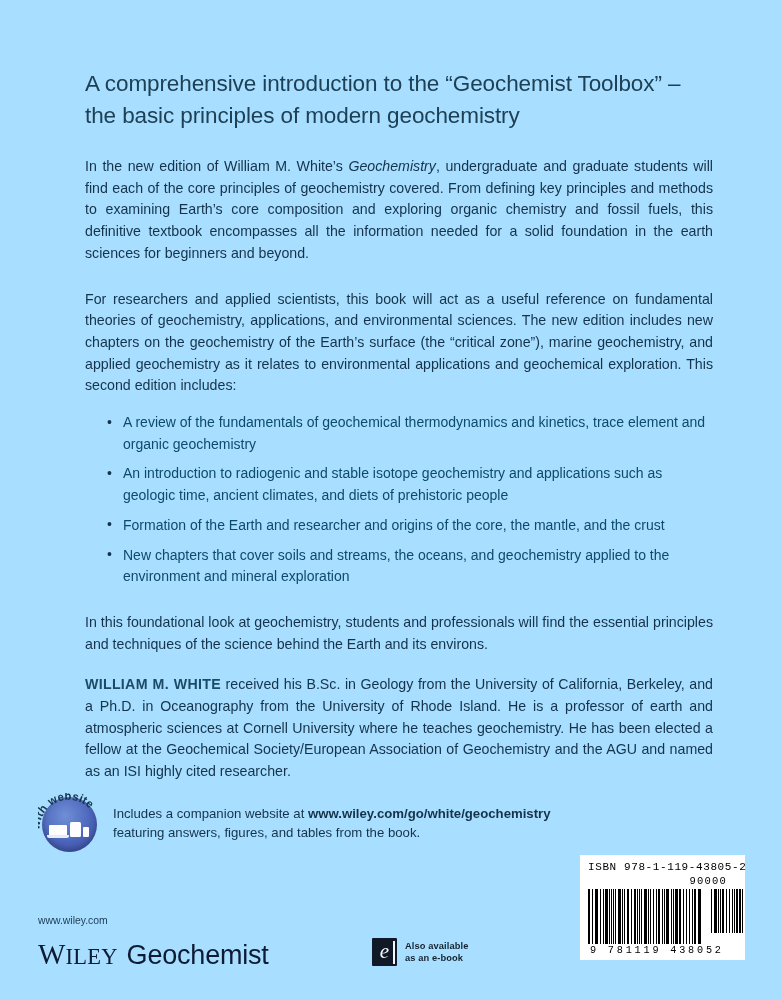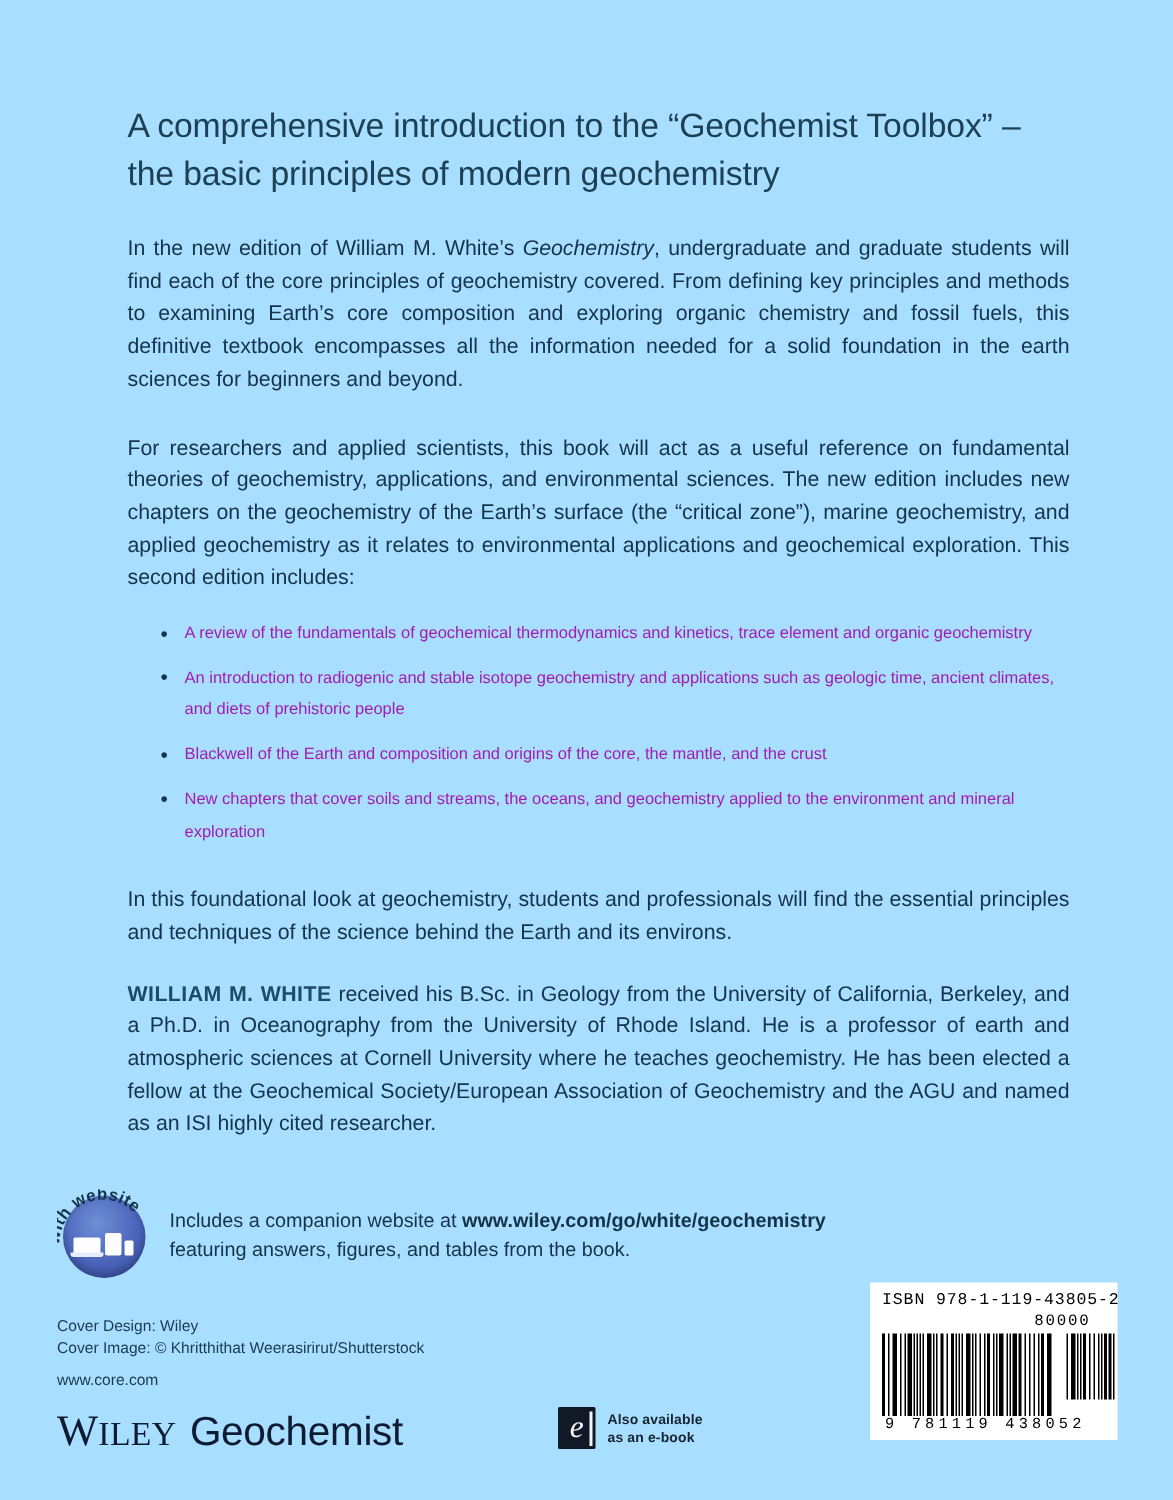--- a/index.html
+++ b/index.html
@@ -53,23 +53,23 @@
   .para em { font-style: italic; }
 
   
   .bullets {
     list-style: none;
     margin: 4px 0 15px 0;
     padding-left: 22px;
   }
   .bullets li {
     position: relative;
-    font-size: 11px;
+    font-size: 14px;
     line-height: 21.7px;
-    color: #a21caf;
+    color: #0c4a6e;
     padding-left: 16px;
     margin-bottom: 8px;
   }
   .bullets li:last-child { margin-bottom: 0; }
   .bullets li::before {
     content: "\2022";
     position: absolute;
     left: 0;
     top: -0.5px;
     font-size: 14px;
@@ -323,21 +323,21 @@
 
     <h1 class="headline">A comprehensive introduction to the “Geochemist Toolbox” – the basic principles of modern geochemistry</h1>
 
     <p class="para"><span>In the new edition of William M. White’s </span><em>Geochemistry</em><span>, undergraduate and graduate students will find each of the core principles of geochemistry covered. From defining key principles and methods to examining Earth’s core composition and exploring organic chemistry and fossil fuels, this definitive textbook encompasses all the information needed for a solid foundation in the earth sciences for beginners and beyond.</span></p>
 
     <p class="para">For researchers and applied scientists, this book will act as a useful reference on fundamental theories of geochemistry, applications, and environmental sciences. The new edition includes new chapters on the geochemistry of the Earth’s surface (the “critical zone”), marine geochemistry, and applied geochemistry as it relates to environmental applications and geochemical exploration. This second edition includes:</p>
 
     <ul class="bullets">
       <li>A review of the fundamentals of geochemical thermodynamics and kinetics, trace element and organic geochemistry</li>
       <li>An introduction to radiogenic and stable isotope geochemistry and applications such as geologic time, ancient climates, and diets of prehistoric people</li>
-      <li>Blackwell of the Earth and composition and origins of the core, the mantle, and the crust</li>
+      <li>Formation of the Earth and researcher and origins of the core, the mantle, and the crust</li>
       <li>New chapters that cover soils and streams, the oceans, and geochemistry applied to the environment and mineral exploration</li>
     </ul>
 
     <p class="para">In this foundational look at geochemistry, students and professionals will find the essential principles and techniques of the science behind the Earth and its environs.</p>
 
     <p class="bio"><span class="author-name">WILLIAM M. WHITE</span><span> received his B.Sc. in Geology from the University of California, Berkeley, and a Ph.D. in Oceanography from the University of Rhode Island. He is a professor of earth and atmospheric sciences at Cornell University where he teaches geochemistry. He has been elected a fellow at the Geochemical Society/European Association of Geochemistry and the AGU and named as an ISI highly cited researcher.</span></p>
   </div>
 
   <div class="website-block">
     <div class="web-badge">
@@ -353,44 +353,40 @@
         <span class="dev-tablet"></span>
         <span class="dev-phone"></span>
       </div>
     </div>
     <div class="website-text">
       <div><span>Includes a companion website at </span><span class="url">www.wiley.com/go/white/geochemistry</span></div>
       <div>featuring answers, figures, and tables from the book.</div>
     </div>
   </div>
 
-  <div class="credits">
-    <div>Cover Design: Wiley</div>
-    <div>Cover Image: © Khritthithat Weerasirirut/Shutterstock</div>
-  </div>
-  <div class="wiley-url">www.core.com</div>
+  <div class="wiley-url">www.wiley.com</div>
 
   <div class="logo">
     <span class="wiley"><span class="cap">W</span><span class="small">ILEY</span></span>
     <span class="blackwell">Geochemist</span>
   </div>
 
   <div class="ebook">
     <div class="ebook-icon">
       <span class="e">e</span>
     </div>
     <div class="ebook-text">
       <div>Also available</div>
       <div>as an e-book</div>
     </div>
   </div>
 
   <div class="barcode-box">
     <div class="isbn-line">ISBN 978-1-119-43805-2</div>
-    <div class="supp-line">80000</div>
+    <div class="supp-line">90000</div>
     <div class="bars-row">
       <div class="bars-main" id="bars-main">
           <i style="width:2px;margin-right:2px"></i>
           <i style="width:1px;margin-right:2px"></i>
           <i style="width:3px;margin-right:2px"></i>
           <i style="width:1px;margin-right:2px"></i>
           <i style="width:1px;margin-right:1px"></i>
           <i style="width:3px;margin-right:1px"></i>
           <i style="width:1px;margin-right:1px"></i>
           <i style="width:1px;margin-right:1px"></i>

